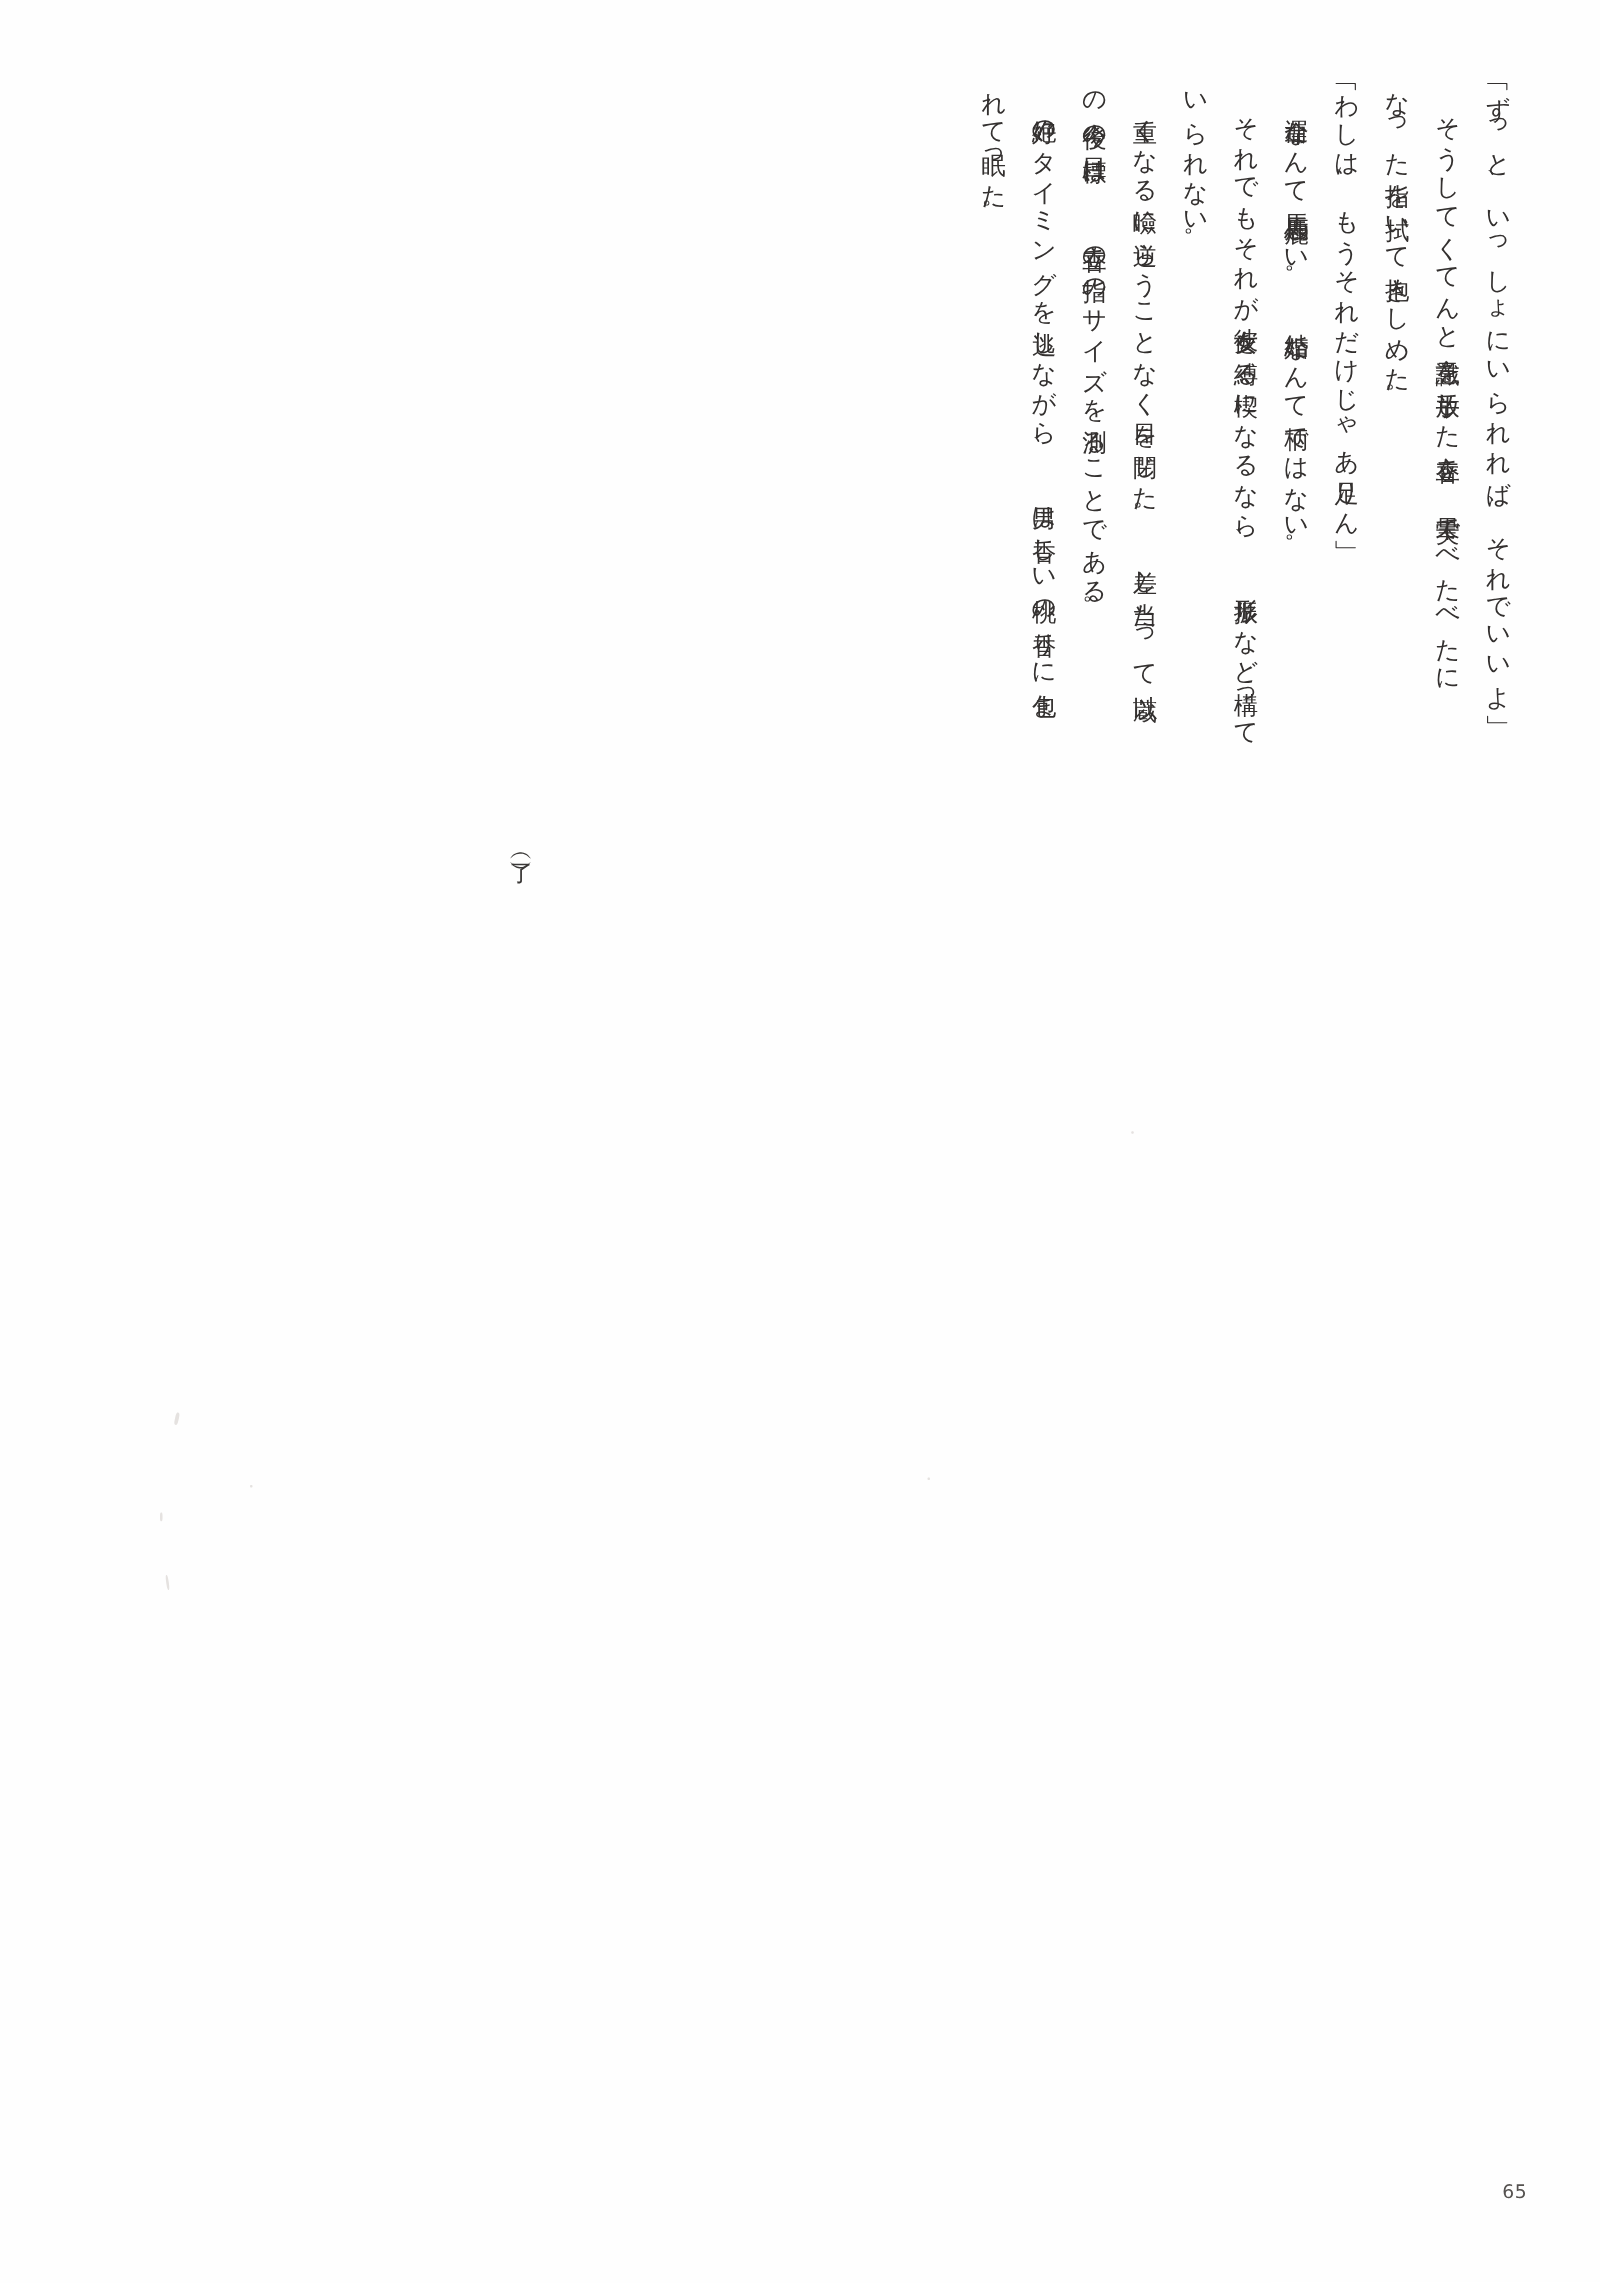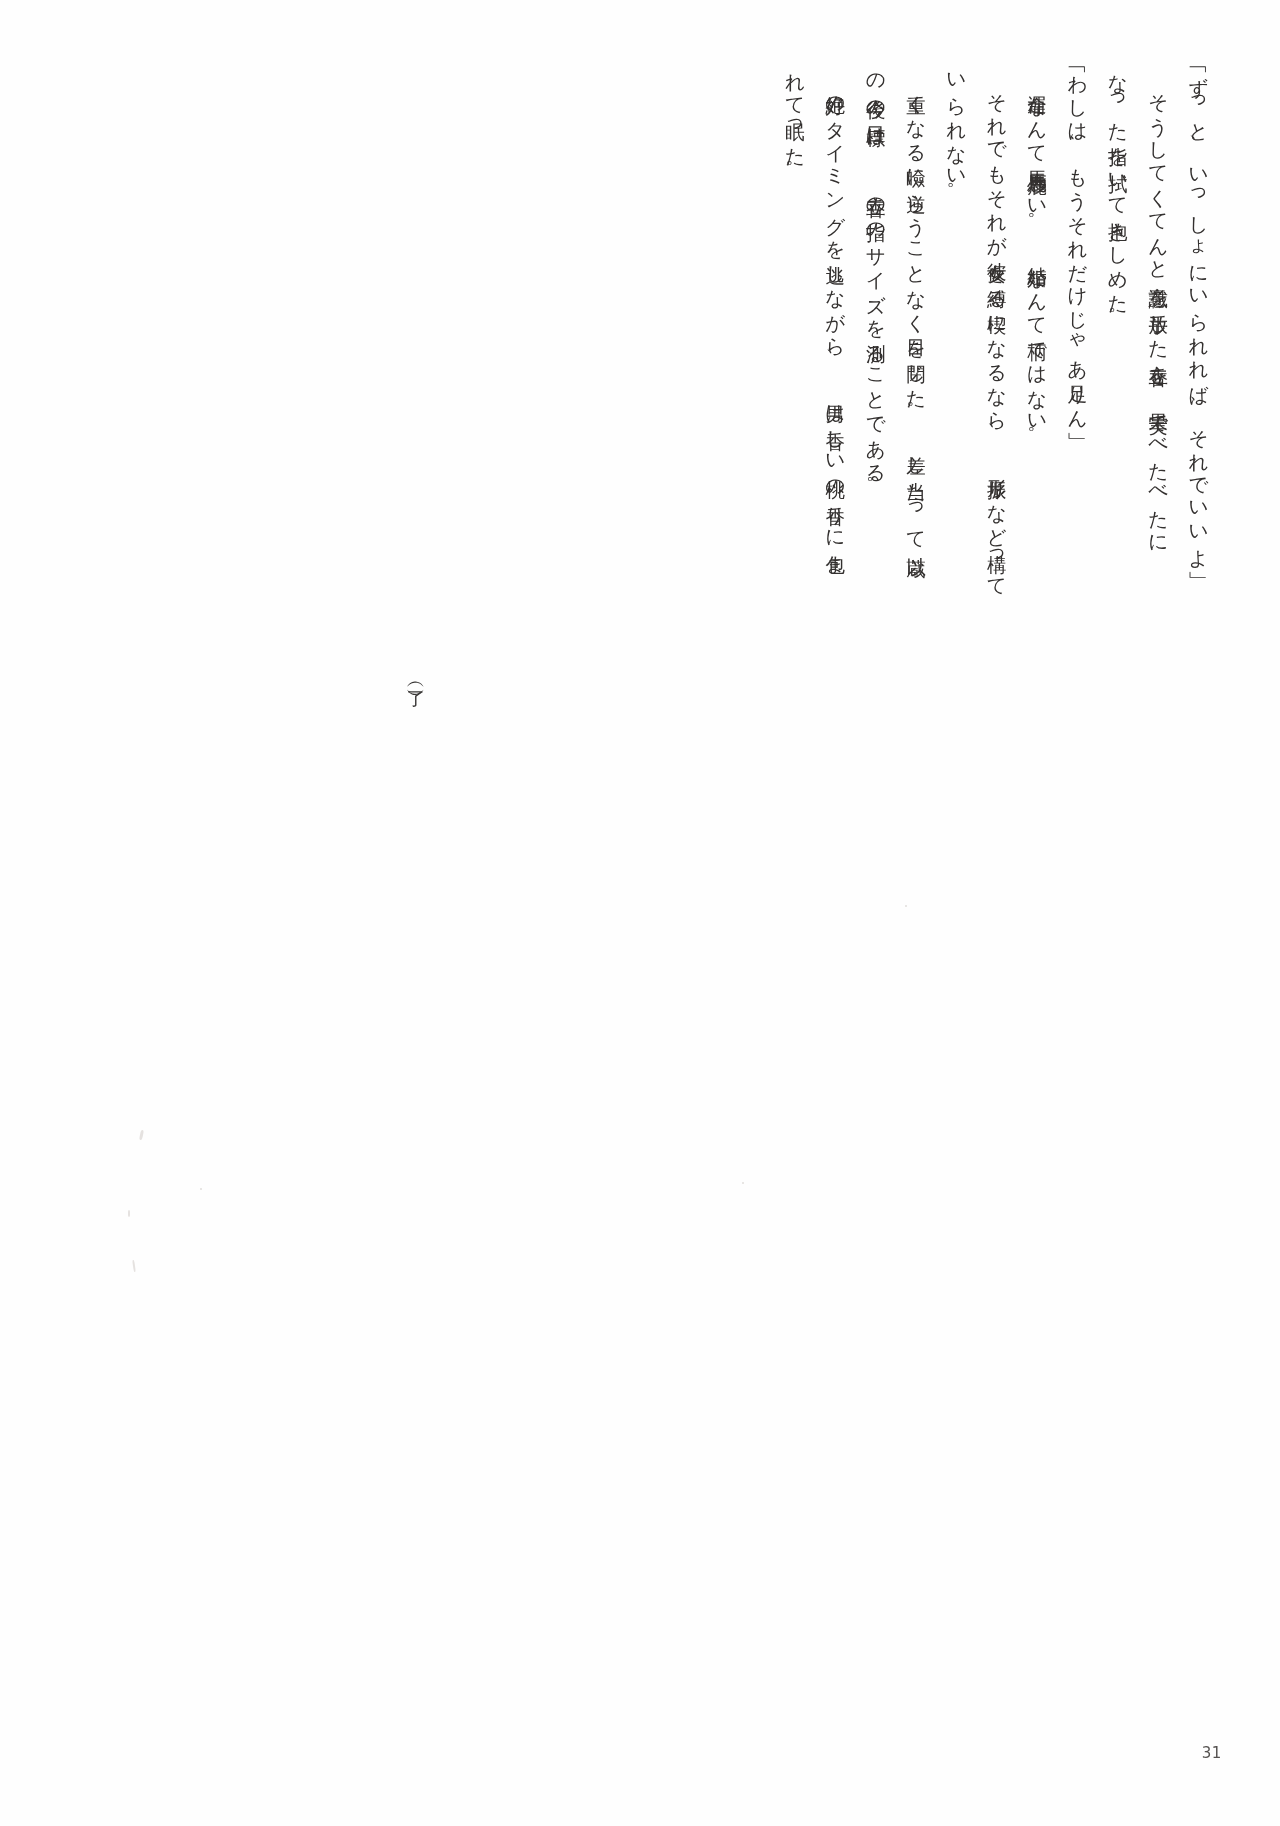--- a/index.html
+++ b/index.html
@@ -100,21 +100,21 @@
     <p class="line">いられない。</p>
     <p class="line blank"></p>
     <p class="line indent">重くなる瞼に逆らうことなく目を閉じた。　差し当たって以蔵</p>
     <p class="line">の今後の目標は、　立香の指のサイズを測ることである。</p>
     <p class="line indent">絶好のタイミングを逃しながら、　男は香しい桃の香りに包ま</p>
     <p class="line">れて眠った。</p>
   </div>
 
   <div id="closing-mark">（了）</div>
 
-  <div id="page-number">31</div>
+  <div id="page-number">65</div>
 
   <div class="speck" style="left:140px; top:1130px; width:3px; height:10px; transform:rotate(12deg);"></div>
   <div class="speck" style="left:128px; top:1210px; width:2px; height:7px;"></div>
   <div class="speck" style="left:133px; top:1260px; width:2px; height:12px; transform:rotate(-8deg);"></div>
   <div class="speck" style="left:200px; top:1188px; width:2px; height:2px;"></div>
   <div class="speck" style="left:742px; top:1182px; width:2px; height:2px;"></div>
   <div class="speck" style="left:905px; top:905px; width:2px; height:2px;"></div>
 </div>
 
 </body></html>

